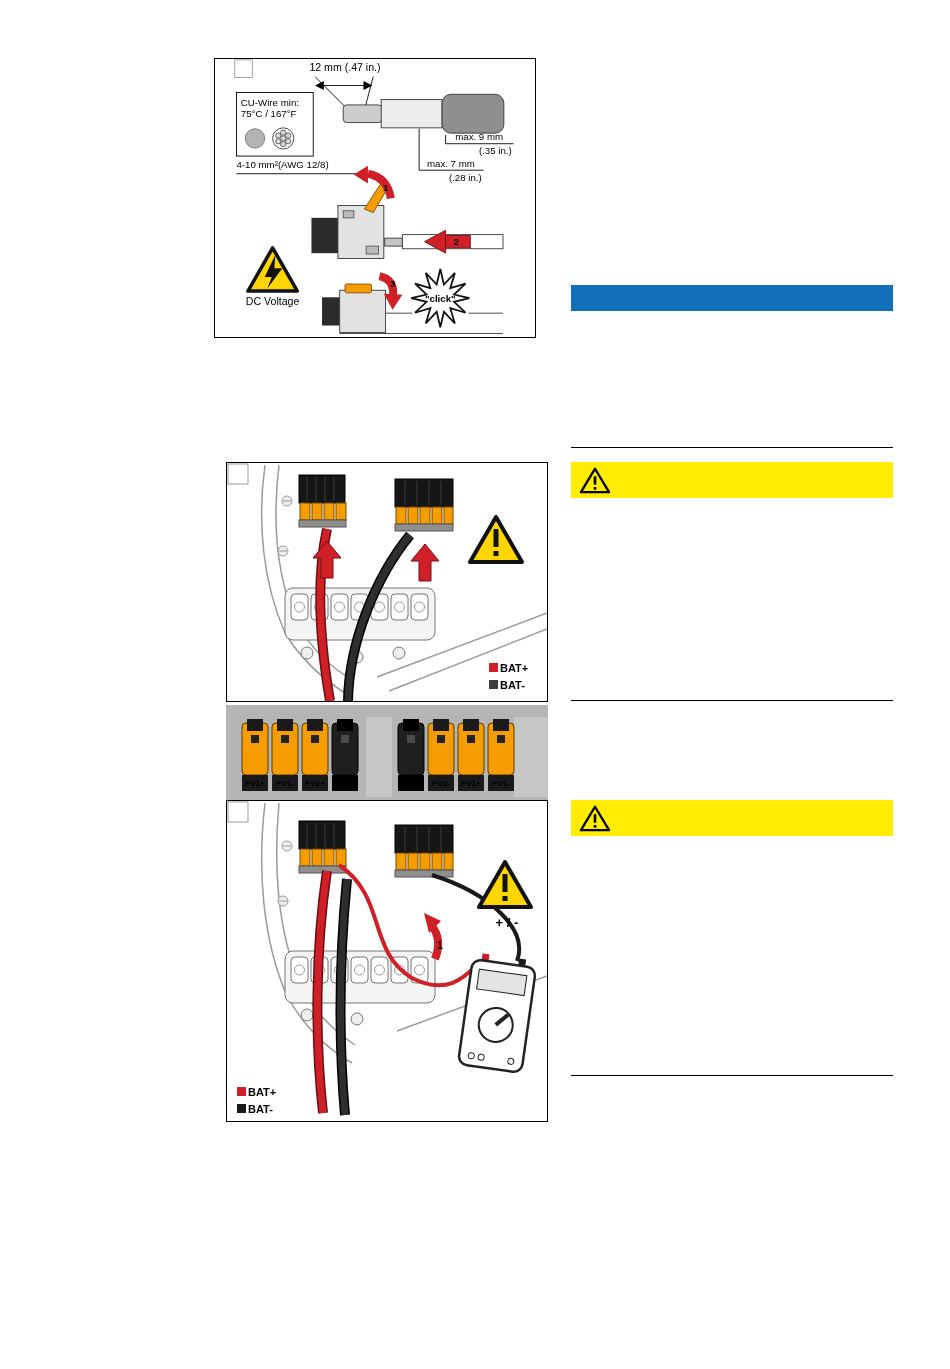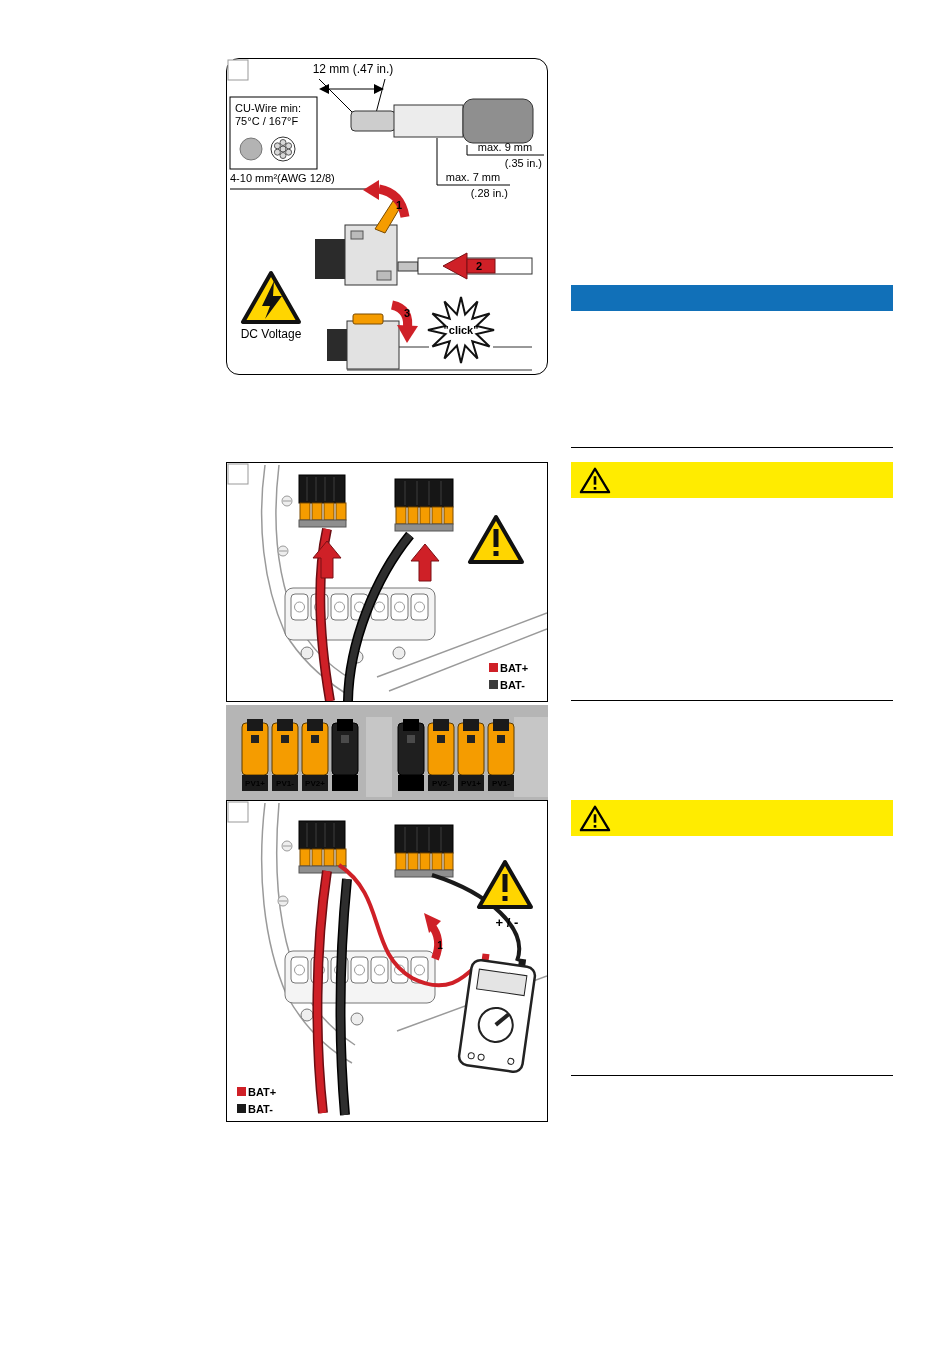--- a/index.html
+++ b/index.html
@@ -13,21 +13,21 @@
   .banner { position:absolute; left:571px; width:322px; height:36px; background:#ffec00;
             display:flex; align-items:center; padding-left:7px; }
   svg text { font-family:"Liberation Sans", sans-serif; fill:#000; }
   svg { display:block; }
 </style>
 </head>
 <body>
 
 <div class="page">
 
-  <div class="figure-box" style="left:226px; top:58px; width:322px; height:317px;border-radius:13px;">
+  <div class="figure-box" style="left:214px; top:58px; width:322px; height:280px;">
     <svg width="100%" height="100%" viewBox="0 0 320 315">
 
       <rect x="1" y="1" width="20" height="20" fill="#fff" stroke="#999"></rect>
 
       <text x="126" y="14" font-size="12" text-anchor="middle">12 mm (.47 in.)</text>
       <line x1="92" y1="20" x2="126" y2="54" stroke="#000"></line>
       <line x1="158" y1="20" x2="149" y2="54" stroke="#000"></line>
       <line x1="97" y1="30" x2="152" y2="30" stroke="#000"></line>
       <polygon points="92,30 102,25 102,35" fill="#000"></polygon>
       <polygon points="157,30 147,25 147,35" fill="#000"></polygon>

